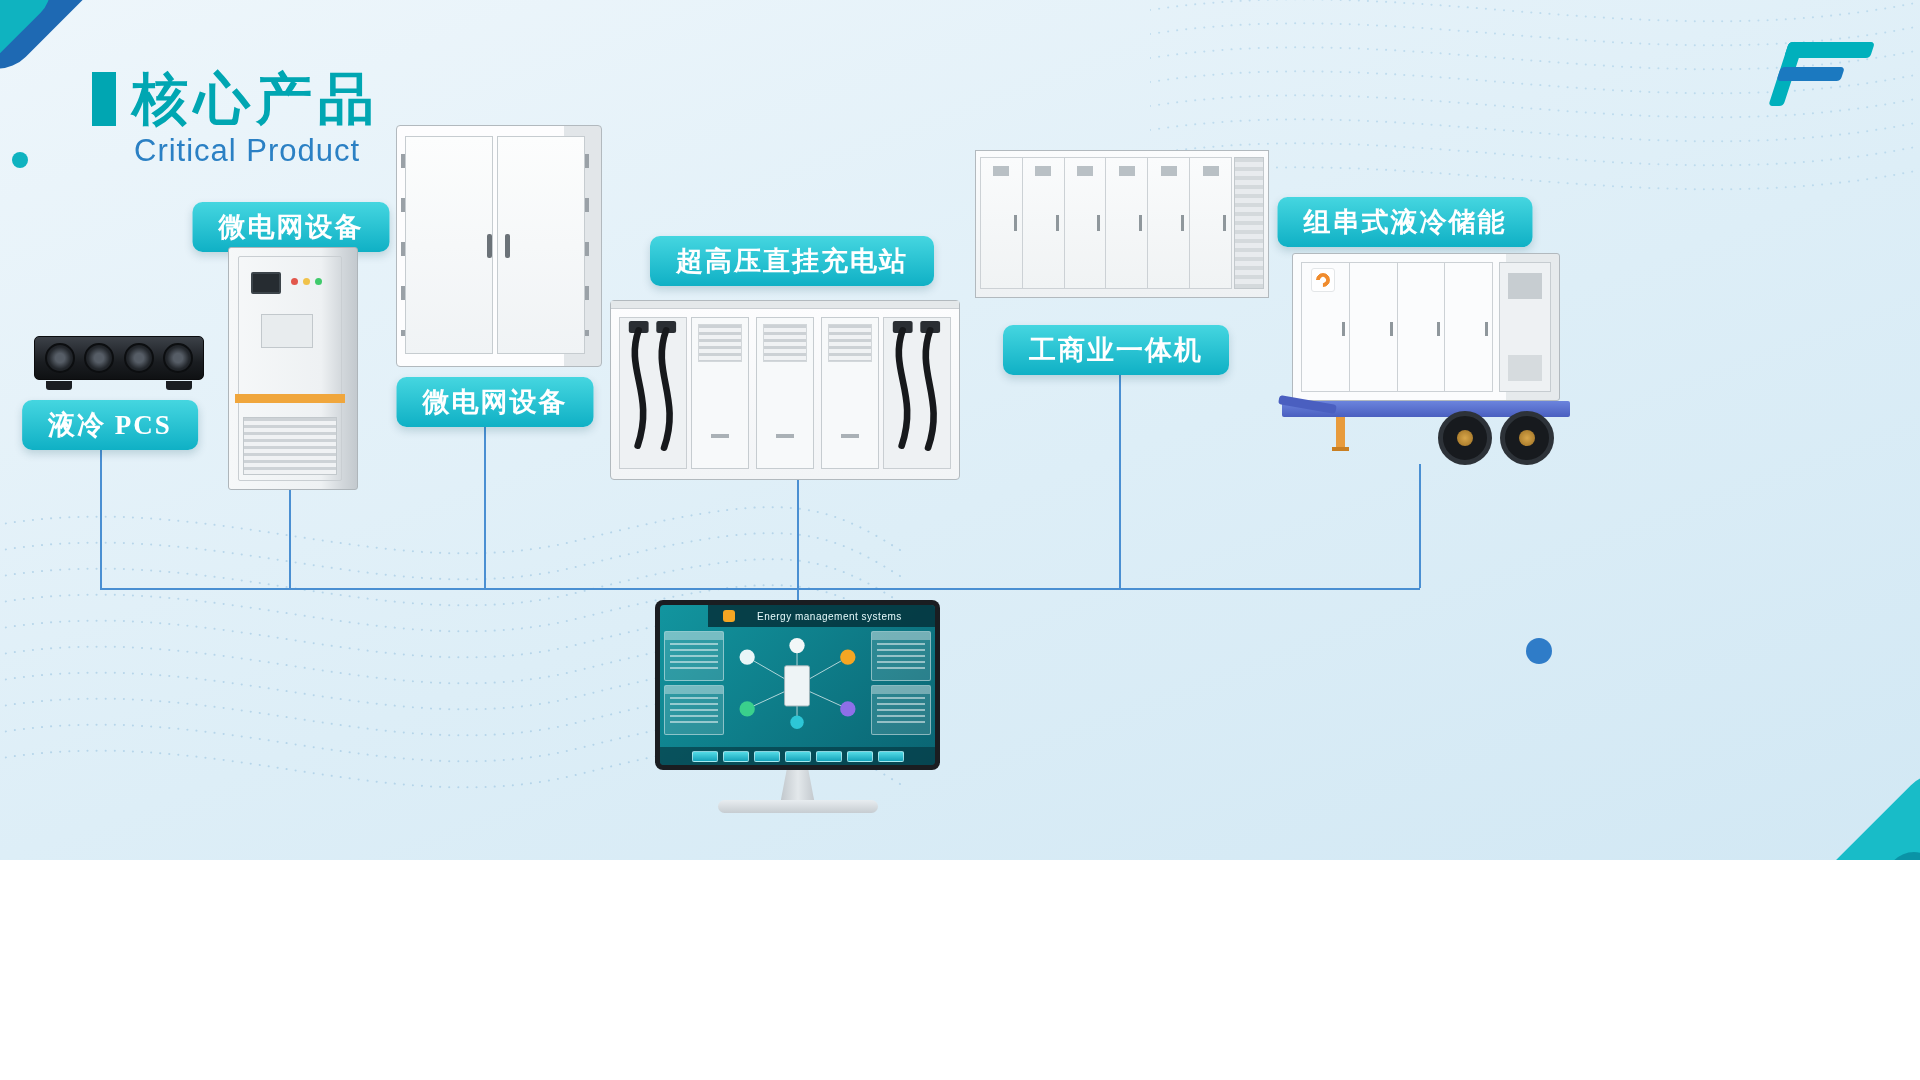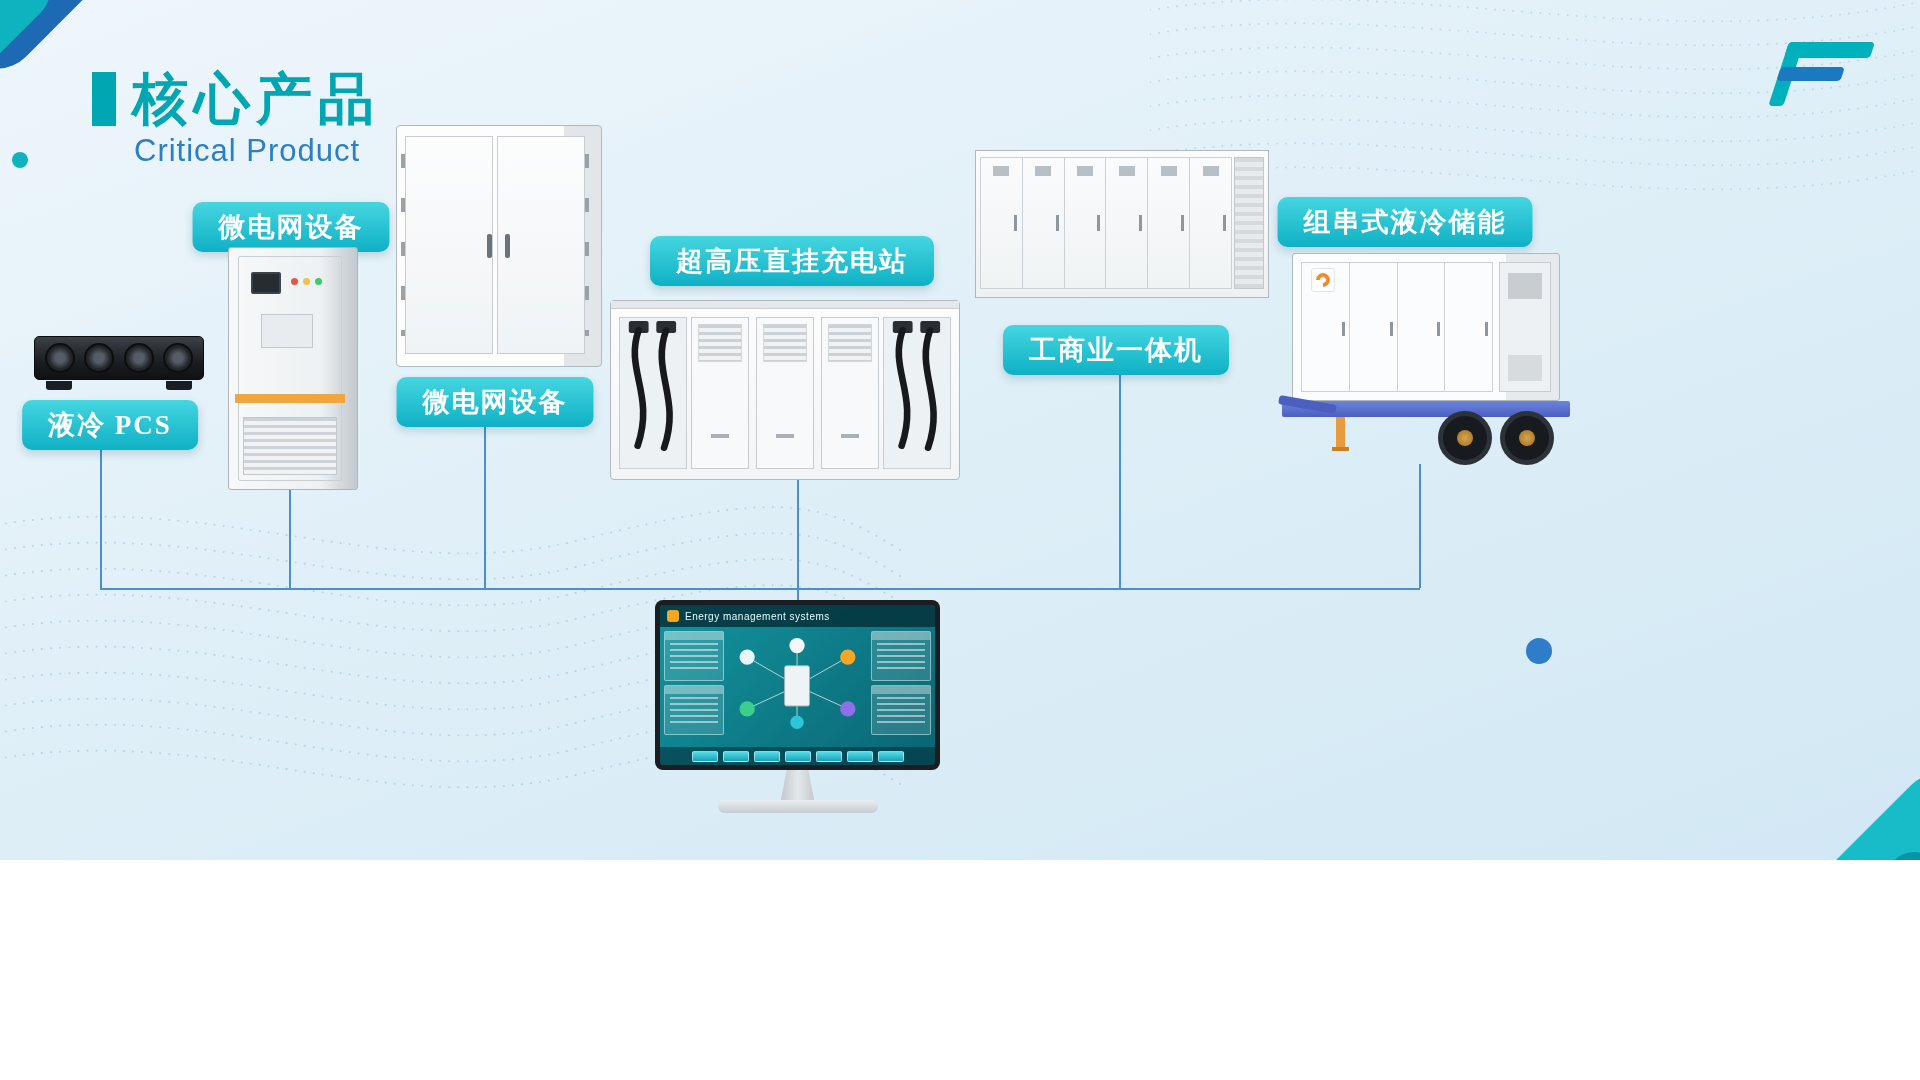--- a/index.html
+++ b/index.html
@@ -156,21 +156,21 @@
   .mob-wheel.w1 { left:156px; } .mob-wheel.w2 { left:218px; }
   .mob-hub { position:absolute; inset:14px; border-radius:50%; background:radial-gradient(circle,#d8a64a,#9c6f23); }
 
   
   .monitor { left:655px; top:600px; width:285px; height:215px; }
   .mon-frame { position:absolute; left:0; top:0; width:285px; height:170px; background:#1a1d21;
                border-radius:8px; padding:5px; }
   .mon-screen { width:100%; height:100%; border-radius:4px; overflow:hidden; position:relative;
                 display:flex; flex-direction:column;
                 background:linear-gradient(135deg,#12959f,#0a6472); }
-  .scr-topbar { height:22px; background:rgba(4,52,62,.88); display:flex; align-items:center; gap:6px; padding:0 7px; }
+  .scr-topbar { height:22px; background:rgba(4,52,62,.88); display:flex; align-items:center; gap:22px; padding:0 15px;margin-left:48px; }
   .scr-logo { width:12px; height:12px; border-radius:3px; background:#f5a623; flex:none; }
   .scr-title { color:#e8fbfd; font-size:10px; letter-spacing:.5px; white-space:nowrap; }
   .scr-main { flex:1; position:relative; }
   .scr-panel { position:absolute; background:rgba(255,255,255,.13); border:1px solid rgba(255,255,255,.45); border-radius:2px; }
   .scr-panel::before { content:""; display:block; height:8px; background:rgba(255,255,255,.35); margin-bottom:3px; }
   .scr-panel::after { content:""; display:block; margin:2px 5px; height:calc(100% - 19px);
                       background:repeating-linear-gradient(180deg,rgba(255,255,255,.5) 0 2px,transparent 2px 6px); }
   .scr-panel.tl { left:4px; top:4px;  width:60px; height:50px; }
   .scr-panel.bl { left:4px; top:58px; width:60px; height:50px; }
   .scr-panel.tr { right:4px; top:4px; width:60px; height:50px; }

